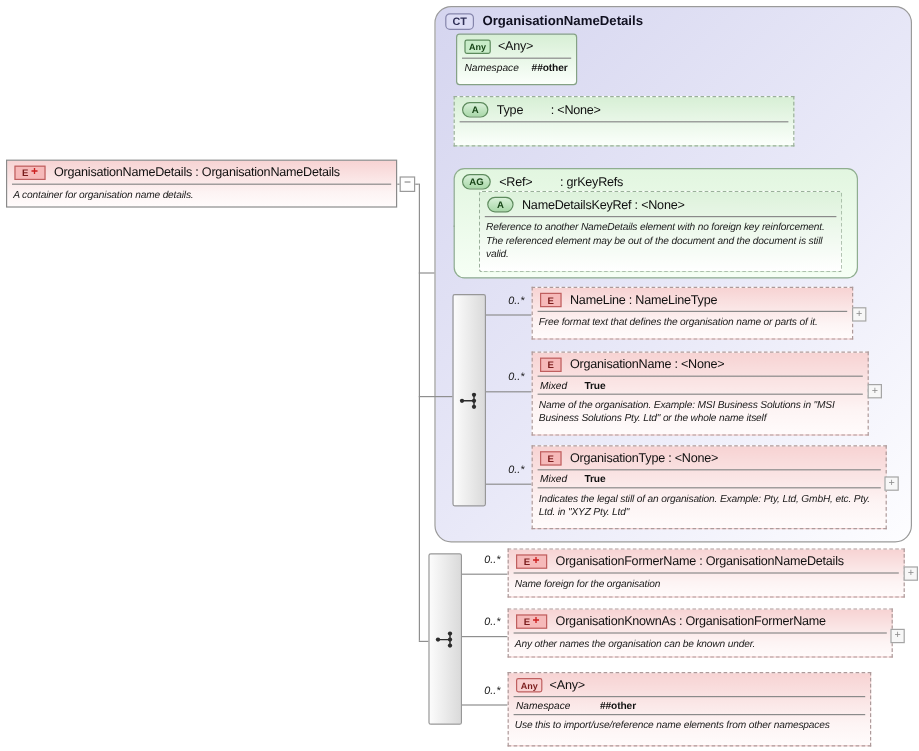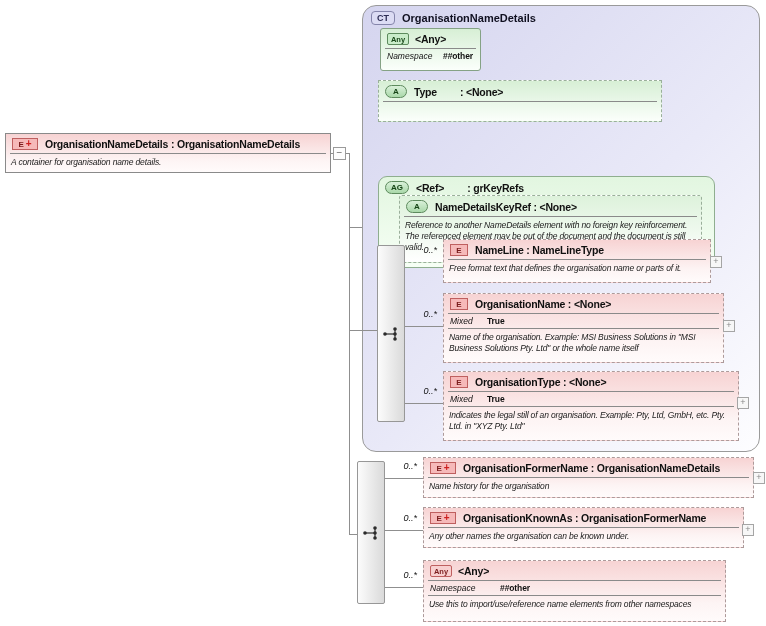--- a/index.html
+++ b/index.html
@@ -5,26 +5,26 @@
   html,body{margin:0;padding:0;background:#fff;}
   #canvas{position:relative;width:766px;height:626px;background:#ffffff;overflow:hidden;
           font-family:"Liberation Sans",sans-serif;}
   .box{position:absolute;box-sizing:border-box;}
   .pink{background:linear-gradient(#f7d3d3,#fdf4f4 70%,#fffbfb);}
   .pink.dashed{border:1px dashed #ad9a9a;}
   .pink.solid{border:1px solid #8a8a8a;}
   .green{background:linear-gradient(#d7efd5,#fbfffb);}
   .green.dashed{border:1px dashed #9aaf9a;}
   .green.solid{border:1px solid #85a285;border-radius:3px;}
-  .ag{background:linear-gradient(#e2f6e0,#f6fff5);border:1px solid #8fae8f;border-radius:9px;margin-top:36px;}
+  .ag{background:linear-gradient(#e2f6e0,#f6fff5);border:1px solid #8fae8f;border-radius:9px;}
   .inner-a{background:linear-gradient(#ddf2db,#ffffff);border:1px dashed #9aaf9a;border-radius:3px;}
   .ct{background:linear-gradient(135deg,#d5d5ef 0%,#e9e9f8 55%,#fdfdff 100%);
       border:1px solid #9a9a9a;border-radius:14px;}
   .hdr{display:flex;align-items:center;gap:7px;padding:4px 6px 2px 6px;white-space:nowrap;}
-  .title{font-weight:bold;font-size:10.5px;letter-spacing:-0.2px;color:#101010;}
+  .title{font-weight:normal;font-size:10.5px;letter-spacing:-0.2px;color:#101010;}
   .gap{margin-left:16px;}
   .sep{height:1px;background:#8a8a8a;margin:1px 4px;}
   .desc{font-style:italic;font-size:8.5px;letter-spacing:-0.15px;color:#1a1a1a;
         padding:2px 5px;line-height:1.3;}
   .kvrow{display:flex;align-items:flex-end;padding:1px 6px;font-size:8.5px;color:#111;}
   .kvrow .k{font-style:italic;}
   .kvrow .v{font-weight:bold;letter-spacing:-0.1px;}
   .badge{display:inline-flex;align-items:center;justify-content:center;flex:none;
          font-size:8px;font-weight:bold;border:1px solid;box-sizing:border-box;}
   .badge-e{min-width:18px;height:12px;background:#f6b9b9;border-color:#bf5f5f;color:#7a1c1c;}
@@ -195,21 +195,21 @@
   <div class="card" style="left:385px;top:461px;">0..*</div>
   <div class="box pink dashed" style="left:423px;top:457px;width:331px;height:41px;">
     <div class="hdr">
       <span class="badge badge-eplus">
         <span>E</span>
           <span class="plus">+</span>
       </span>
       <span class="title">OrganisationFormerName : OrganisationNameDetails</span>
     </div>
     <div class="sep"></div>
-    <div class="desc">Name history for the organisation</div>
+    <div class="desc">Name foreign for the organisation</div>
   </div>
   <div class="expander" style="left:753px;top:472px;">+</div>
 
   <div class="card" style="left:385px;top:513px;">0..*</div>
   <div class="box pink dashed" style="left:423px;top:507px;width:321px;height:41px;">
     <div class="hdr">
       <span class="badge badge-eplus">
         <span>E</span>
           <span class="plus">+</span>
       </span>

